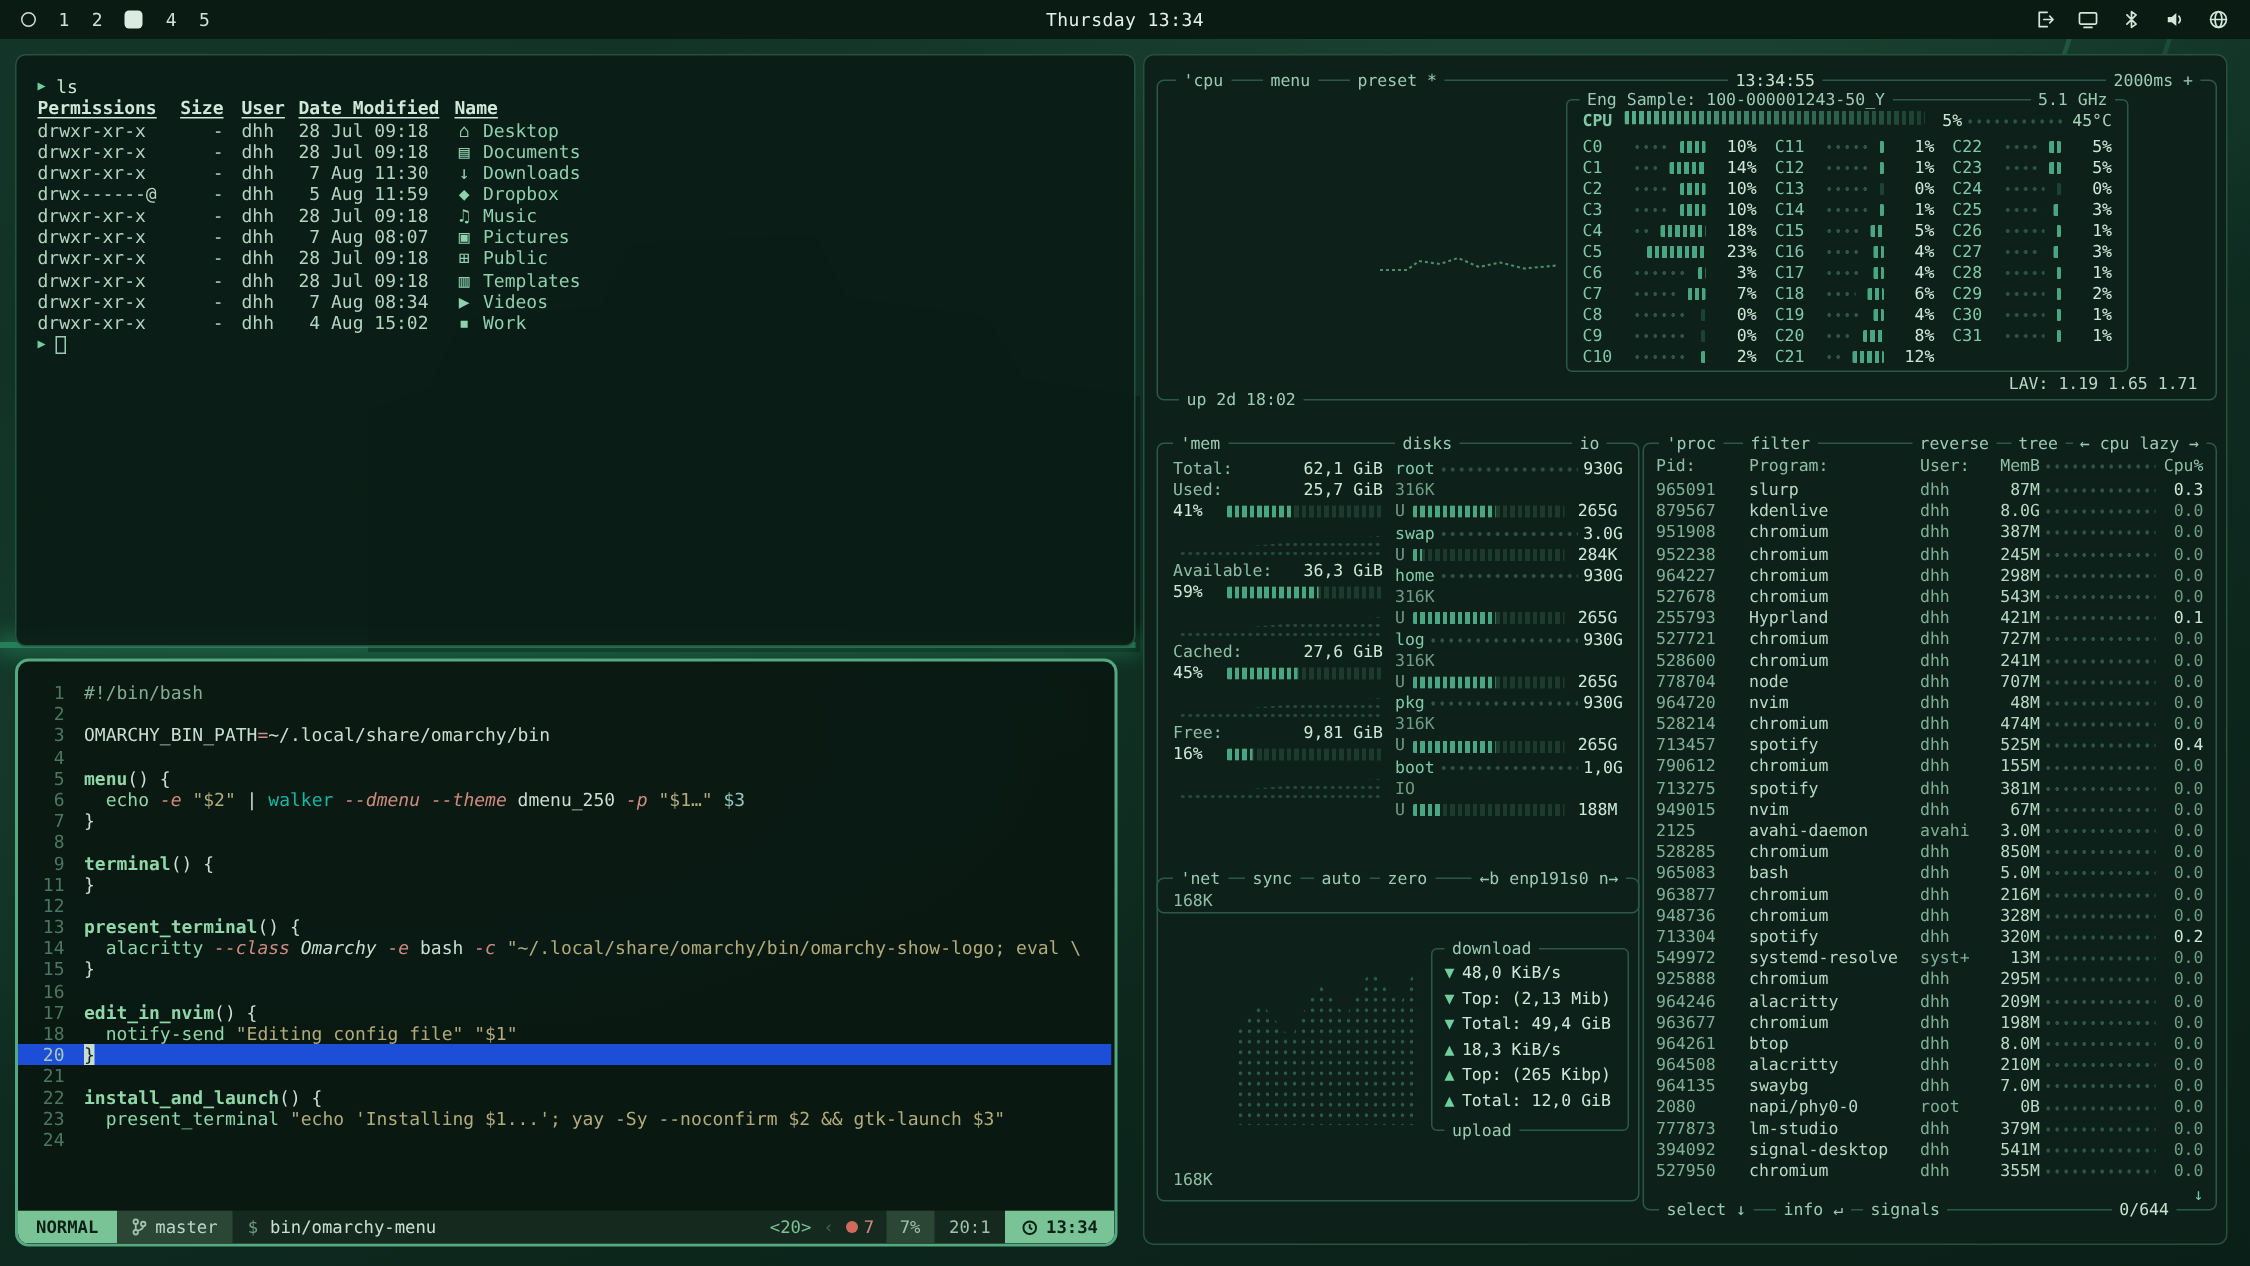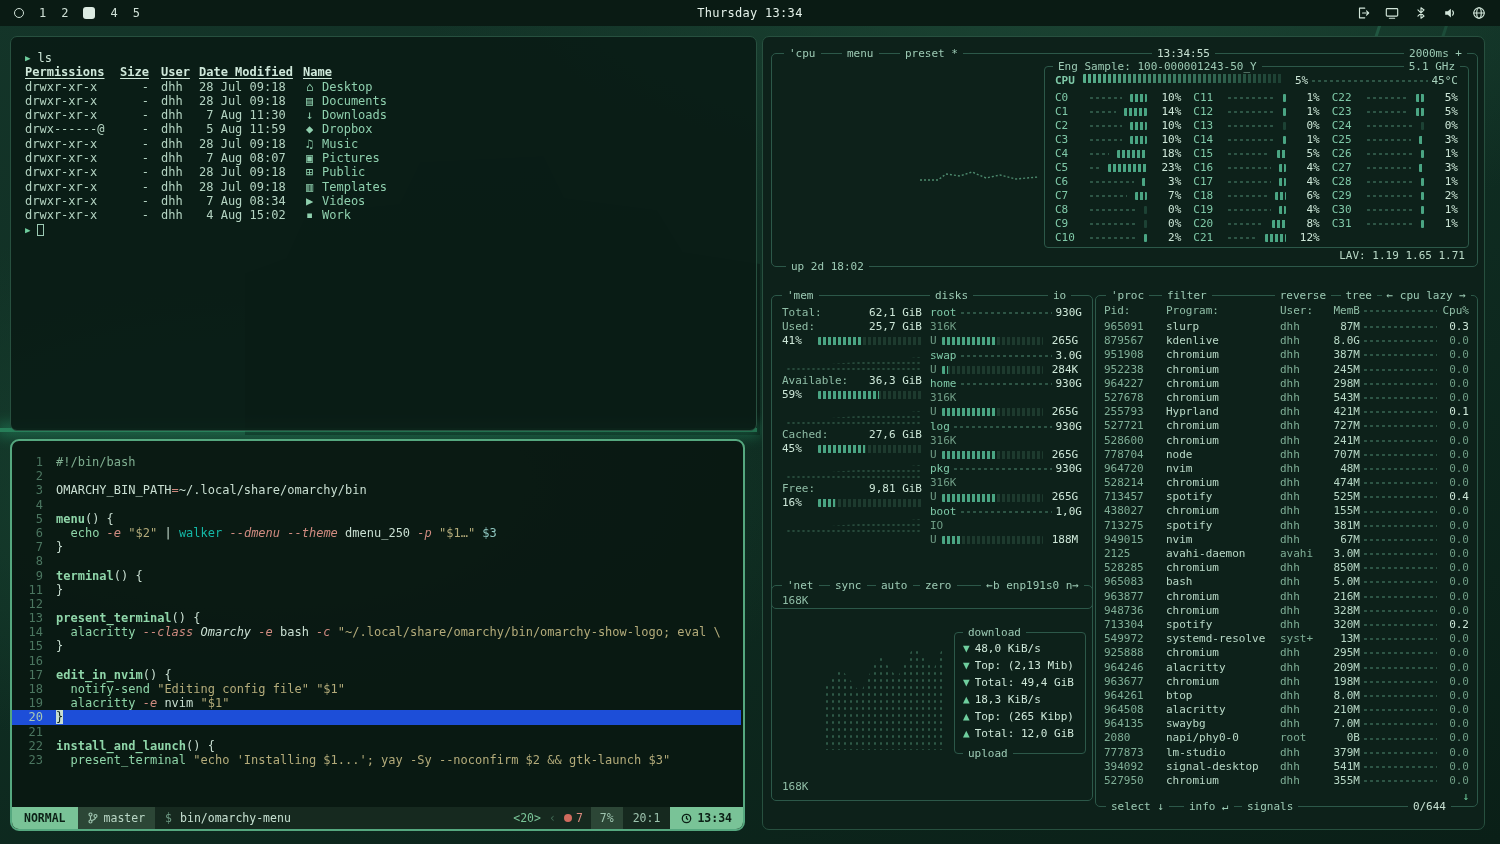--- a/index.html
+++ b/index.html
@@ -96,21 +96,21 @@
 
   
   .bbox{position:absolute;border:1px solid #2c5849;border-radius:5px}
   .chip{position:absolute;top:-8px;background:#0d211a;padding:0 5px;color:#9ccab4;white-space:nowrap;z-index:2;line-height:15px}
   .chip.bottom{top:auto;bottom:-8px}
   .chip.bright{color:#c6e0d1}
   .dots{flex:1;align-self:center;height:8px;margin:0 4px;
     background-image:radial-gradient(circle at 1.5px 4px,#2e5646 1.1px,transparent 1.4px);
     background-size:6px 8px;background-repeat:repeat-x}
   #cpu-box{left:8px;top:16px;width:707px;height:214px}
-  #cpu-inner{position:absolute;left:272px;top:12px;width:425px;height:182px;border:1px solid #2c5849;border-radius:4px}
+  #cpu-inner{position:absolute;left:272px;top:12px;width:375px;height:182px;border:1px solid #2c5849;border-radius:4px}
   .cpu-inner-content{position:absolute;left:10px;right:10px;top:7px;bottom:4px;display:flex;flex-direction:column}
   .cpu-meter-row{display:flex;align-items:flex-start;height:15px}
   .cpu-label{color:#7fc9a8;font-weight:bold}
   .cpu-meter{position:relative;width:200px;height:9px;margin:0 8px;border-radius:1px;overflow:hidden}
   .cpu-meter .fill{position:absolute;inset:0;background:repeating-linear-gradient(90deg,#57b08c 0 3px,transparent 3px 5px)}
   .cpu-meter .fade{position:absolute;inset:0;background:linear-gradient(90deg,rgba(13,33,26,0) 0%,rgba(13,33,26,.8) 100%)}
   .cpu-total-pct{color:#cde7d8;margin-left:4px}
   .cpu-temp{color:#a9d3be}
   #core-grid{display:grid;grid-template-columns:repeat(3,1fr);grid-template-rows:repeat(11,14px);
     grid-auto-flow:column;column-gap:12px;margin-top:3px}
@@ -319,39 +319,39 @@
         <span class="ed-code"></span>
       </div>
       <div class="ed-line">
         <span class="ed-num">17</span>
         <span class="ed-code"><span class="tk-f">edit_in_nvim</span><span class="tk-p">() {</span></span>
       </div>
       <div class="ed-line">
         <span class="ed-num">18</span>
         <span class="ed-code"><span class="tk-p">  </span><span class="tk-g">notify-send</span><span class="tk-p"> </span><span class="tk-s">"Editing config file"</span><span class="tk-p"> </span><span class="tk-s">"$1"</span></span>
       </div>
-      <div class="ed-line">
-        <span class="ed-num">19</span>
-        <span class="ed-code"><span class="tk-p">  </span><span class="tk-g">alacritty</span><span class="tk-r"> -e</span><span class="tk-p"> nvim </span><span class="tk-s">"$1"</span></span>
-      </div>
       <div class="ed-line cur">
         <span class="ed-num">20</span>
         <span class="ed-code"><span class="cursor-block">}</span></span>
       </div>
       <div class="ed-line">
         <span class="ed-num">21</span>
         <span class="ed-code"></span>
       </div>
       <div class="ed-line">
         <span class="ed-num">22</span>
         <span class="ed-code"><span class="tk-f">install_and_launch</span><span class="tk-p">() {</span></span>
       </div>
       <div class="ed-line">
         <span class="ed-num">23</span>
         <span class="ed-code"><span class="tk-p">  </span><span class="tk-g">present_terminal</span><span class="tk-p"> </span><span class="tk-s">"echo 'Installing $1...'; yay -Sy --noconfirm $2 &amp;&amp; gtk-launch $3"</span></span>
+      </div>
+      <div class="ed-line">
+        <span class="ed-num">24</span>
+        <span class="ed-code"></span>
       </div>
     </div>
   <div class="statusline">
     <span class="sl-mode">NORMAL</span>
     <span class="sl-branch">
       <svg viewBox="0 0 10 12">
           <circle cx="2.5" cy="2.5" r="1.5"></circle>
           <circle cx="2.5" cy="9.5" r="1.5"></circle>
           <circle cx="7.5" cy="4" r="1.5"></circle>
           <path d="M2.5 4v4M7.5 5.5c0 2-2 2.5-4 3"></path>
@@ -900,21 +900,21 @@
         </div>
         <div class="proc-row">
           <span class="p-pid">713457</span>
           <span class="p-prog">spotify</span>
           <span class="p-user">dhh</span>
           <span class="p-mem">525M</span>
           <span class="dots"></span>
           <span class="p-cpu hot">0.4</span>
         </div>
         <div class="proc-row">
-          <span class="p-pid">438027</span>
+          <span class="p-pid">790612</span>
           <span class="p-prog">chromium</span>
           <span class="p-user">dhh</span>
           <span class="p-mem">155M</span>
           <span class="dots"></span>
           <span class="p-cpu">0.0</span>
         </div>
         <div class="proc-row">
           <span class="p-pid">713275</span>
           <span class="p-prog">spotify</span>
           <span class="p-user">dhh</span>

